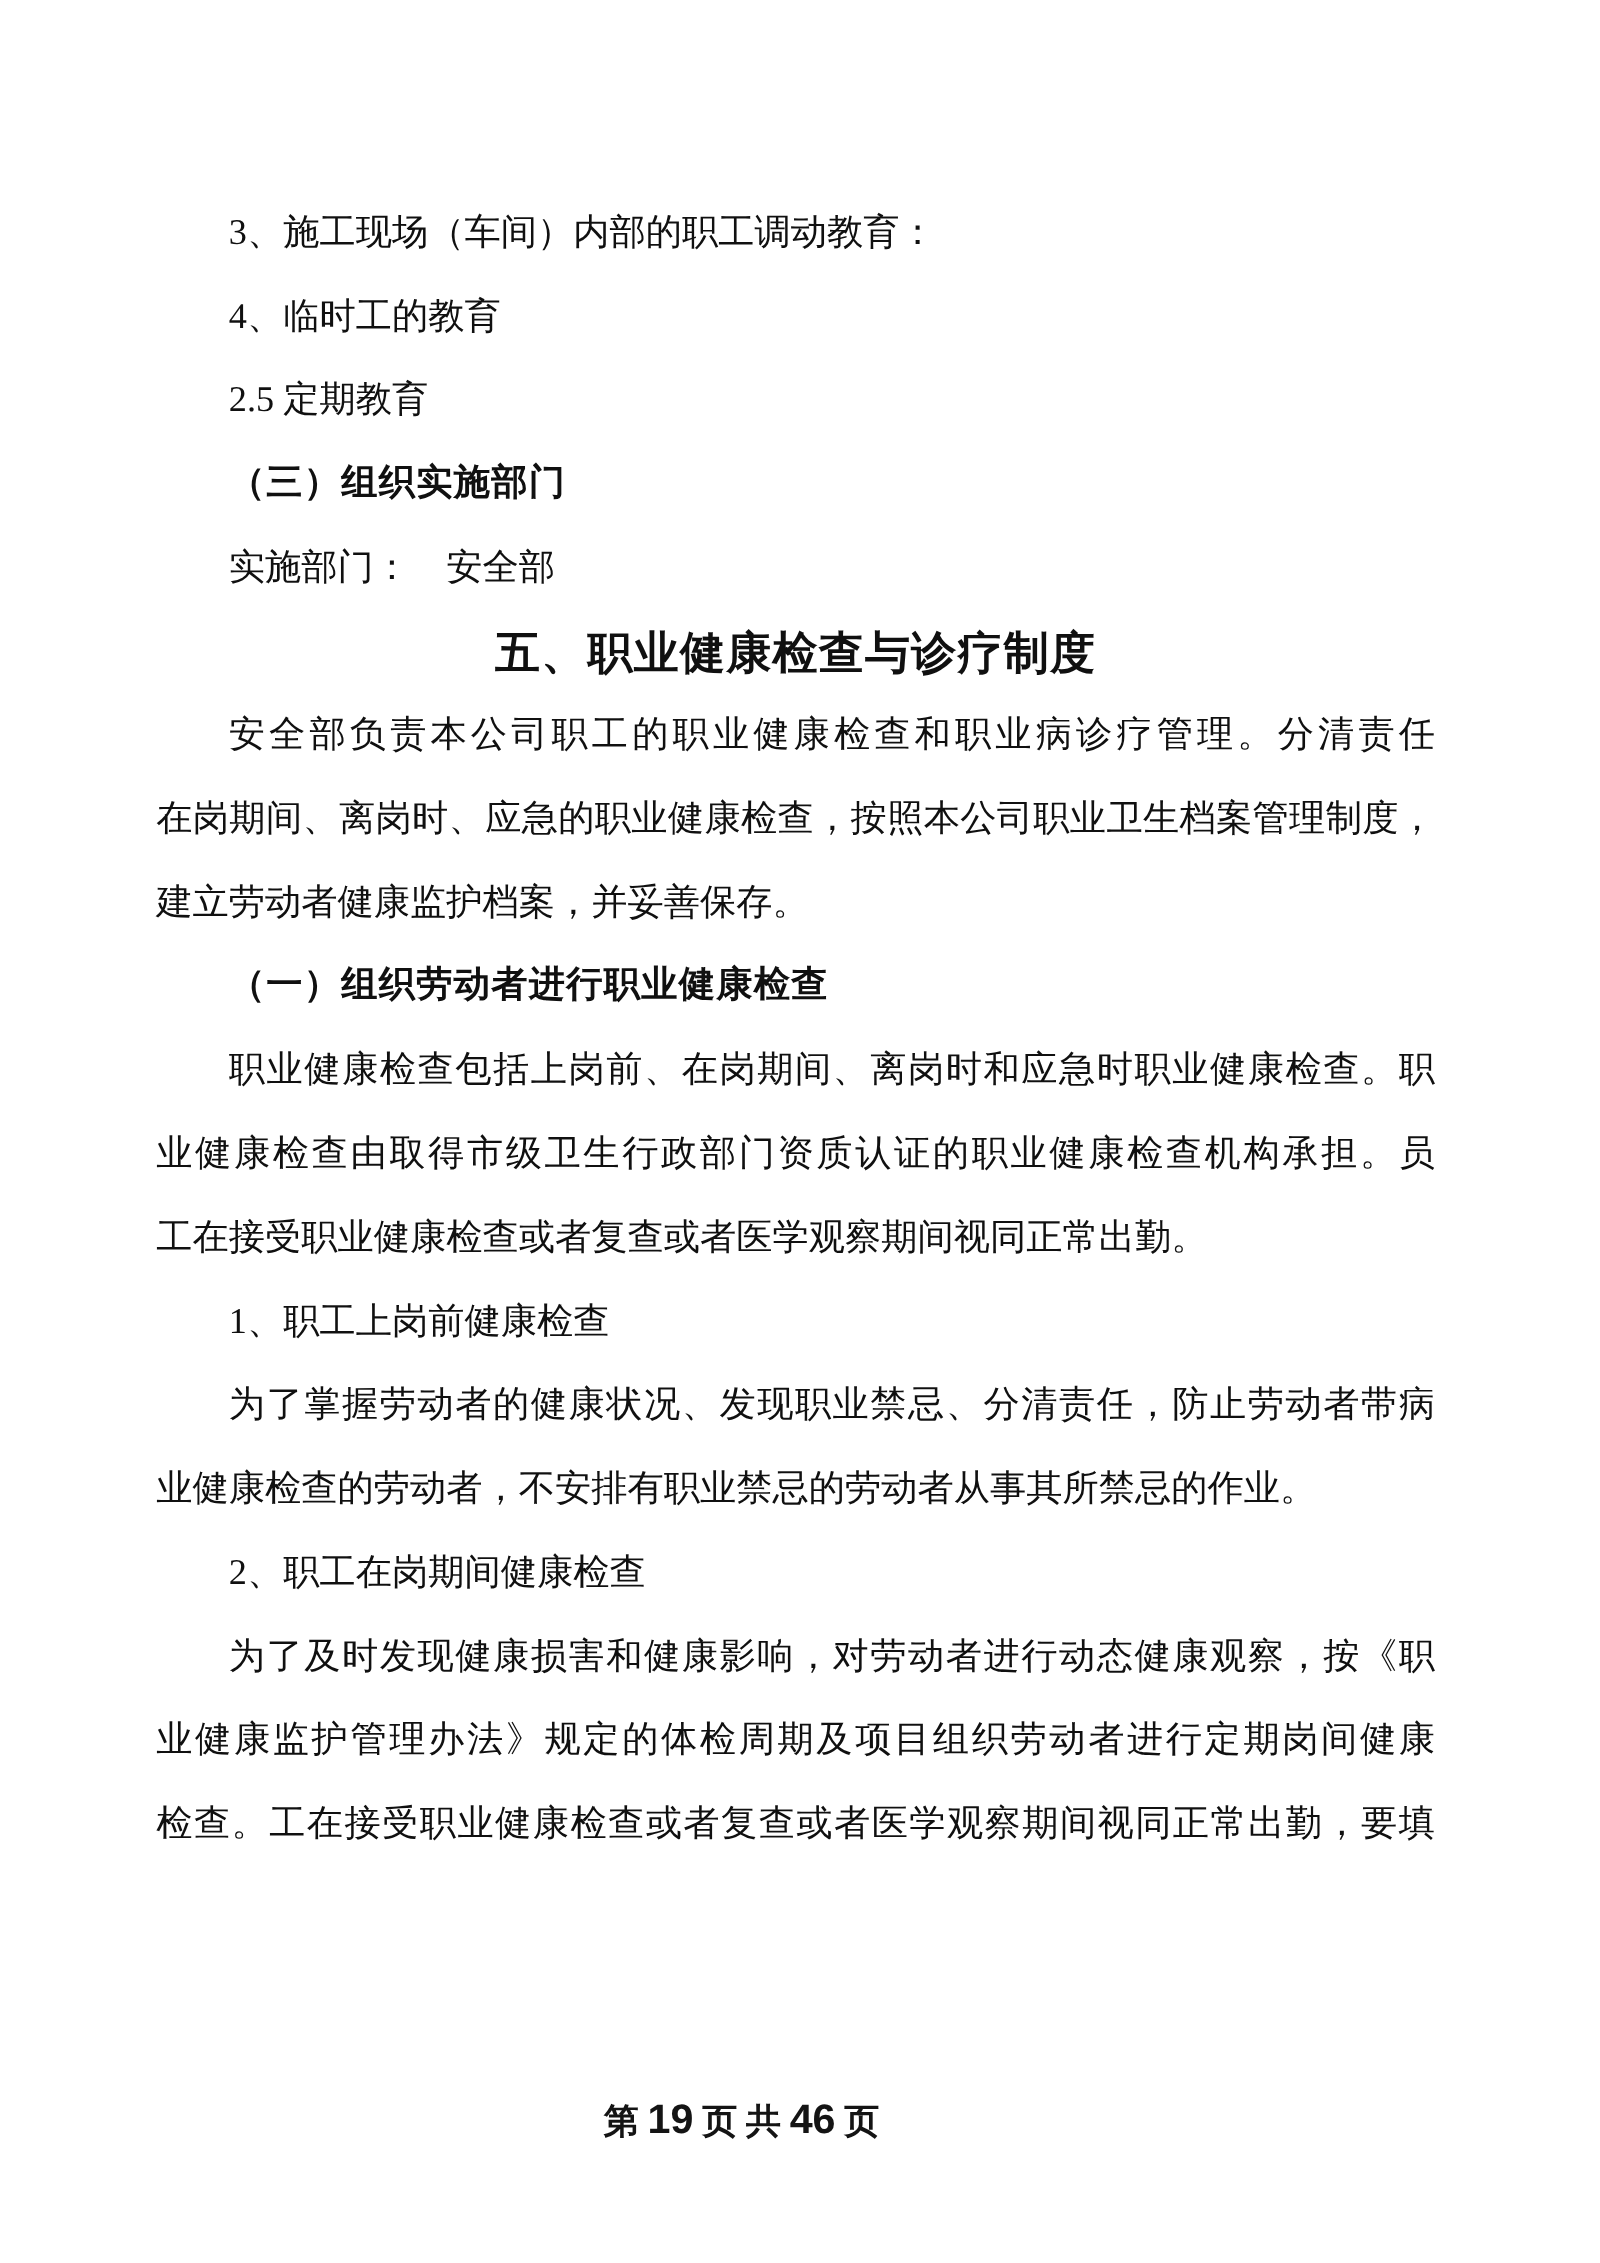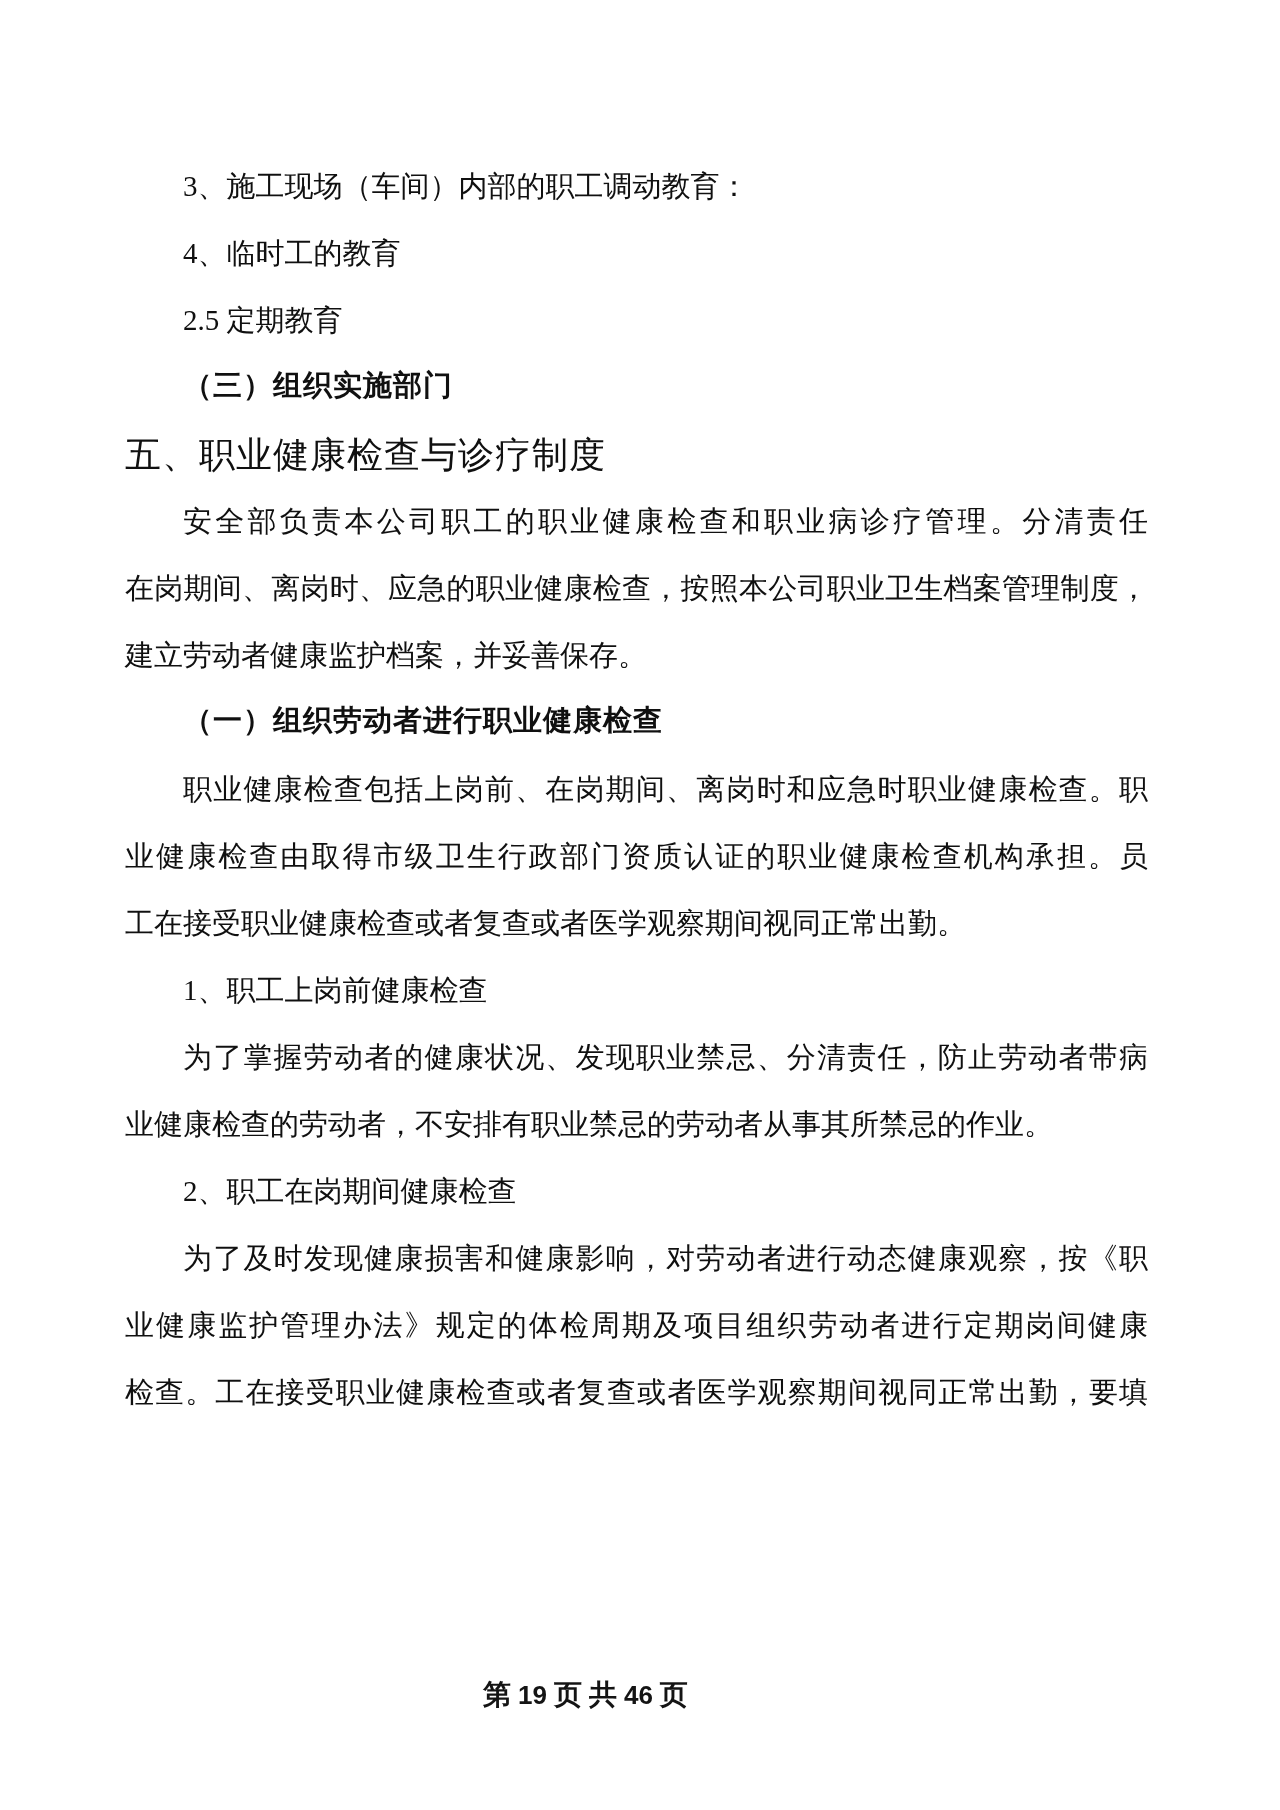--- a/index.html
+++ b/index.html
@@ -32,51 +32,52 @@
     text-align-last: justify;
   }
   .hei {
     font-family: Liberation Mono, monospace;
     font-weight: 700;
     letter-spacing: 1px;
   }
   .h1 {
     font-size: 36px;
     font-family: "Liberation Sans", "DejaVu Sans", sans-serif;
-    font-weight: 400;
-    text-align: left;
+    font-weight: 700;
+    text-align: center;
     text-indent: 0;
     white-space: nowrap;
     letter-spacing: 1px;
   }
   .page-footer {
     position: absolute;
     left: 483px;
     top: 1668px;
     height: 54px;
     line-height: 54px;
     font-size: 28px;
     font-weight: 700;
     white-space: nowrap;
     color: #141414;
   }
   .page-footer .num {
     font-family: "Liberation Sans", "DejaVu Sans", sans-serif;
-    font-size: 26px;
+    font-size: 33px;
     font-weight: 700;
   }
 </style>
 </head>
 <body>
 
 <div class="page-content">
   <div class="line indent">3、施工现场（车间）内部的职工调动教育：</div>
   <div class="line indent">4、临时工的教育</div>
   <div class="line indent">2.5 定期教育</div>
   <div class="line indent hei">（三）组织实施部门</div>
+  <div class="line indent">实施部门：　安全部</div>
   <div class="line h1">五、职业健康检查与诊疗制度</div>
   <div class="line indent full">安全部负责本公司职工的职业健康检查和职业病诊疗管理。分清责任</div>
   <div class="line full">在岗期间、离岗时、应急的职业健康检查，按照本公司职业卫生档案管理制度，</div>
   <div class="line">建立劳动者健康监护档案，并妥善保存。</div>
   <div class="line indent hei">（一）组织劳动者进行职业健康检查</div>
   <div class="line indent full">职业健康检查包括上岗前、在岗期间、离岗时和应急时职业健康检查。职</div>
   <div class="line full">业健康检查由取得市级卫生行政部门资质认证的职业健康检查机构承担。员</div>
   <div class="line">工在接受职业健康检查或者复查或者医学观察期间视同正常出勤。</div>
   <div class="line indent">1、职工上岗前健康检查</div>
   <div class="line indent full">为了掌握劳动者的健康状况、发现职业禁忌、分清责任，防止劳动者带病</div>

